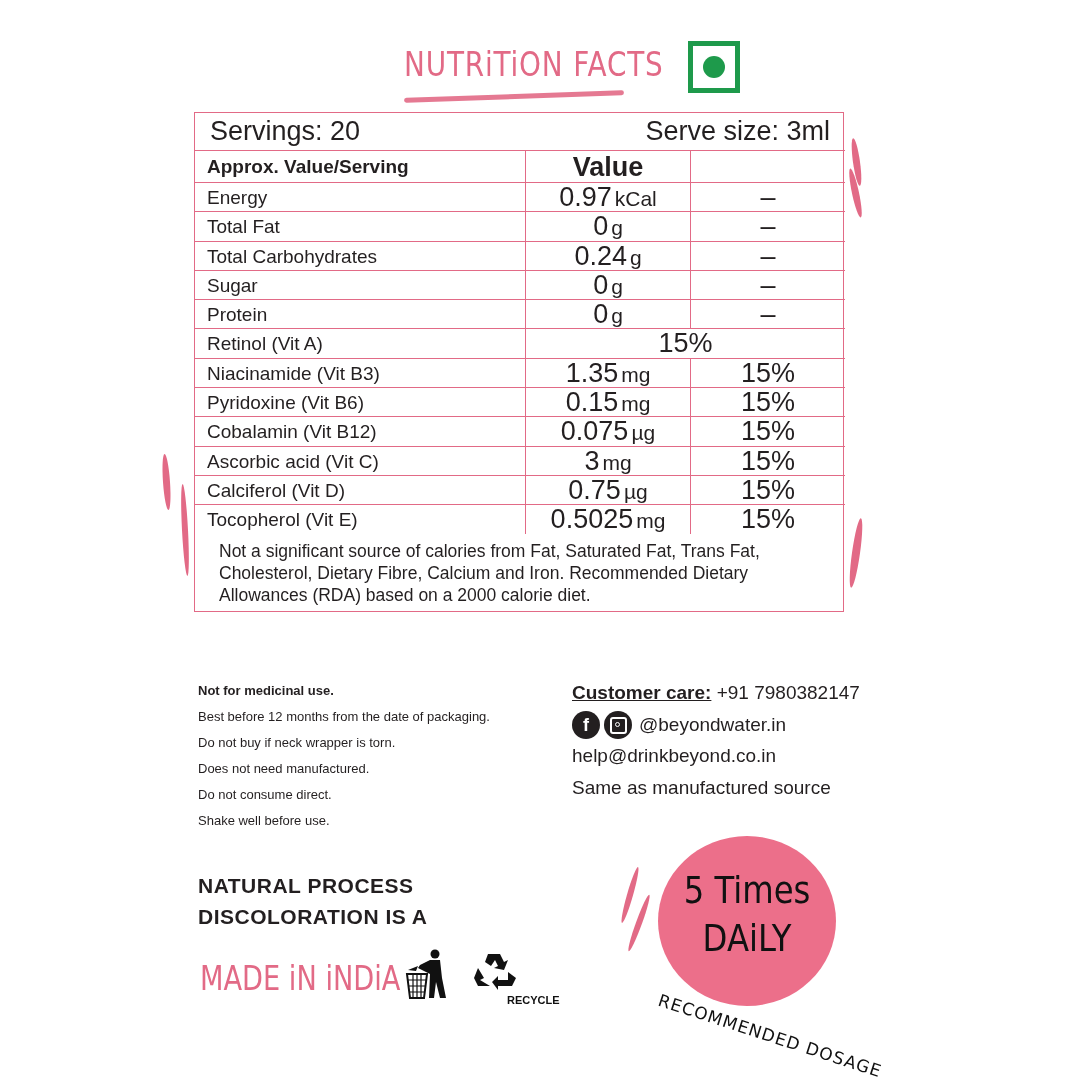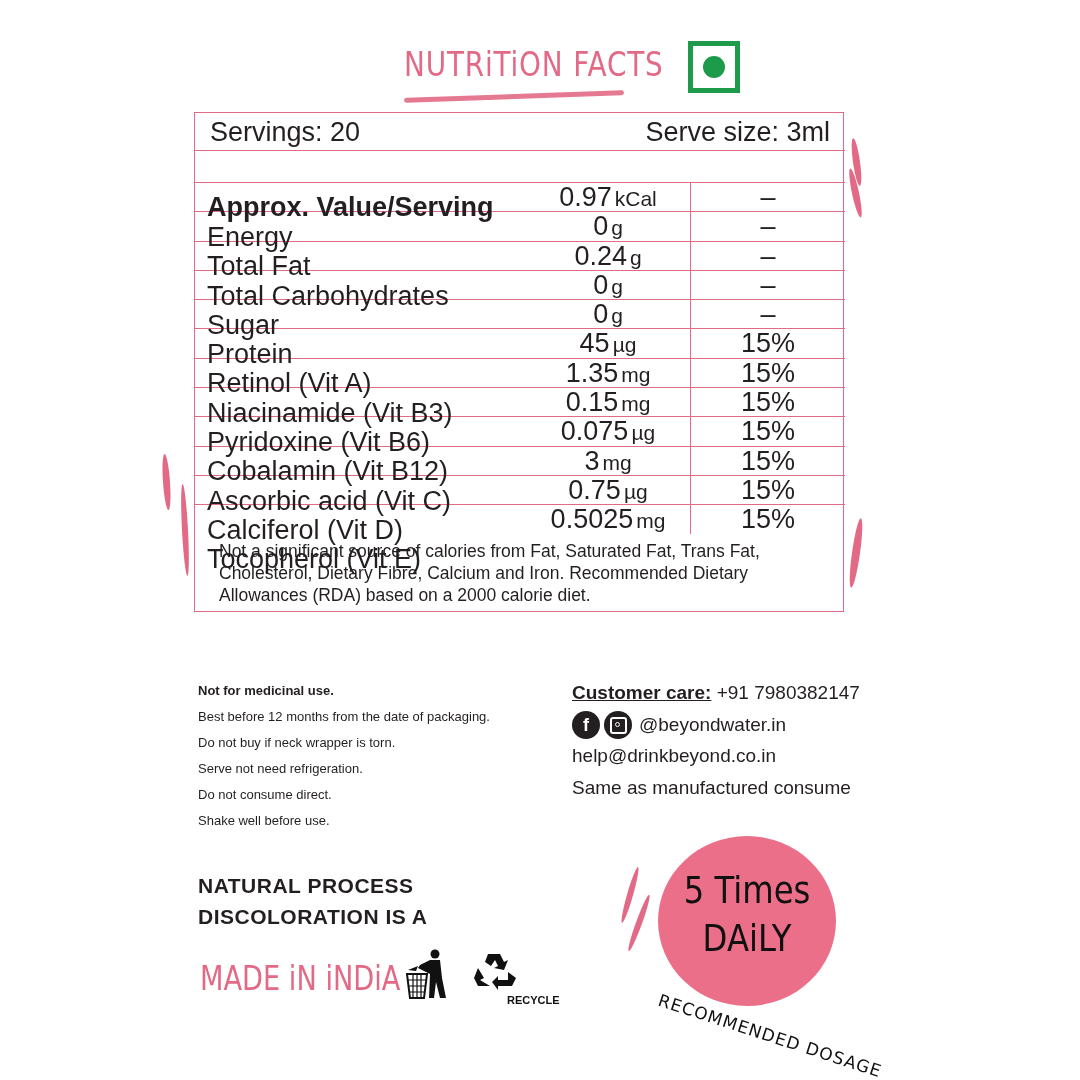--- a/index.html
+++ b/index.html
@@ -9,25 +9,25 @@
 
   
   .title { left:404px; top:44px; font-family:"DejaVu Sans", sans-serif; font-size:34px; color:#e26a86;
            letter-spacing:1px; font-weight:normal; transform:scaleX(0.82); transform-origin:left top; }
   .title-underline { left:404px; top:94px; width:220px; height:5px; background:#e26a86; border-radius:3px; transform:rotate(-2deg); opacity:0.9; }
   .veg-mark { left:688px; top:41px; width:52px; height:52px; border:5px solid #1e9a4b; box-sizing:border-box; }
   .veg-dot { position:absolute; left:10px; top:10px; width:22px; height:22px; border-radius:50%; background:#1e9a4b; }
 
   
   .table-box { left:194px; top:112px; width:650px; height:500px; border:1.6px solid #e26a86; box-sizing:border-box; }
-  .serv-row { left:210px; top:116px; width:620px; height:32px; font-size:27px; display:flex; justify-content:space-between;align-items:center; }
+  .serv-row { left:210px; top:116px; width:620px; height:32px; font-size:27px; display:flex; justify-content:space-between; }
   .tgrid { left:195px; top:150px; width:650px; }
   .trow { display:flex; height:29.3px; border-top:1.6px solid #e26a86; box-sizing:border-box; }
   .trow.head { height:32px; }
-  .c1 { width:331px; padding-left:12px; font-size:27px; line-height:29px; border-right:1.6px solid #e26a86; box-sizing:border-box; white-space:nowrap;margin-top:40px; }
+  .c1 { width:331px; padding-left:12px; font-size:19px; line-height:29px; border-right:1.6px solid #e26a86; box-sizing:border-box; white-space:nowrap; }
   .c2 { width:165px; text-align:center; font-size:27px; line-height:29px; border-right:1.6px solid #e26a86; box-sizing:border-box; white-space:nowrap; }
   .c3 { flex:1; text-align:center; font-size:27px; line-height:29px; }
   .head .c1, .head .c2, .head .c3 { font-weight:bold; line-height:32px; }
   .unit { font-size:21px; margin-left:3px; }
   .footnote { left:219px; top:540px; width:620px; font-size:17.5px; line-height:22px; border-top:1.6px solid #e26a86; padding-top:0; }
 
   .stroke { background:#e26a86; border-radius:50%; }
 
   
   .left-info { left:198px; top:678px; width:370px; font-size:13px; line-height:26px; }
@@ -66,20 +66,21 @@
 
 <div class="abs table-box"></div>
 <div class="abs serv-row">
   <span>Servings: 20</span>
   <span>Serve size: 3ml</span>
 </div>
 
 <div class="abs tgrid">
   <div class="trow head">
     <div class="c1">Approx. Value/Serving</div>
+    <div class="c2">Value</div>
   </div>
   <div class="trow">
     <div class="c1">Energy</div>
     <div class="c2"><span>0.97</span><span class="unit">kCal</span></div>
     <div class="c3">–</div>
   </div>
   <div class="trow">
     <div class="c1">Total Fat</div>
     <div class="c2"><span>0</span><span class="unit">g</span></div>
     <div class="c3">–</div>
@@ -94,21 +95,20 @@
     <div class="c2"><span>0</span><span class="unit">g</span></div>
     <div class="c3">–</div>
   </div>
   <div class="trow">
     <div class="c1">Protein</div>
     <div class="c2"><span>0</span><span class="unit">g</span></div>
     <div class="c3">–</div>
   </div>
   <div class="trow">
     <div class="c1">Retinol (Vit A)</div>
-    <div class="c2"><span>45</span><span class="unit">µg</span></div>
     <div class="c3">15%</div>
   </div>
   <div class="trow">
     <div class="c1">Niacinamide (Vit B3)</div>
     <div class="c2"><span>1.35</span><span class="unit">mg</span></div>
     <div class="c3">15%</div>
   </div>
   <div class="trow">
     <div class="c1">Pyridoxine (Vit B6)</div>
     <div class="c2"><span>0.15</span><span class="unit">mg</span></div>
@@ -135,21 +135,21 @@
     <div class="c3">15%</div>
   </div>
 </div>
 
 <div class="abs footnote" style="border-top:none;">Not a significant source of calories from Fat, Saturated Fat, Trans Fat, Cholesterol, Dietary Fibre, Calcium and Iron. Recommended Dietary Allowances (RDA) based on a 2000 calorie diet.</div>
 
 <div class="abs left-info">
   <div class="bold">Not for medicinal use.</div>
   <div>Best before 12 months from the date of packaging.</div>
   <div>Do not buy if neck wrapper is torn.</div>
-  <div>Serve not need refrigeration.</div>
+  <div>Does not need manufactured.</div>
   <div>Do not consume direct.</div>
   <div>Shake well before use.</div>
 </div>
 <div class="abs discolor">
   <div>NATURAL PROCESS</div>
   <div>DISCOLORATION IS A</div>
 </div>
 
 <div class="abs made-india">MADE iN iNDiA</div>
 
@@ -178,21 +178,21 @@
     <span>+91 7980382147</span>
   </div>
   <div class="social">
     <div class="social-circle">f</div>
     <div class="social-circle">
         <div class="insta-inner"></div>
       </div>
     <span style="margin-left:3px;">@beyondwater.in</span>
   </div>
   <div style="margin-top:4px;">help@drinkbeyond.co.in</div>
-  <div style="margin-top:6px;">Same as manufactured consume</div>
+  <div style="margin-top:6px;">Same as manufactured source</div>
 </div>
 
 <div class="abs dose-circle"></div>
 <div class="abs dose-text">
   <div>5 Times</div>
   <div>DAiLY</div>
 </div>
 <div class="abs dose-caption">RECOMMENDED DOSAGE</div>
 
 </body></html>

